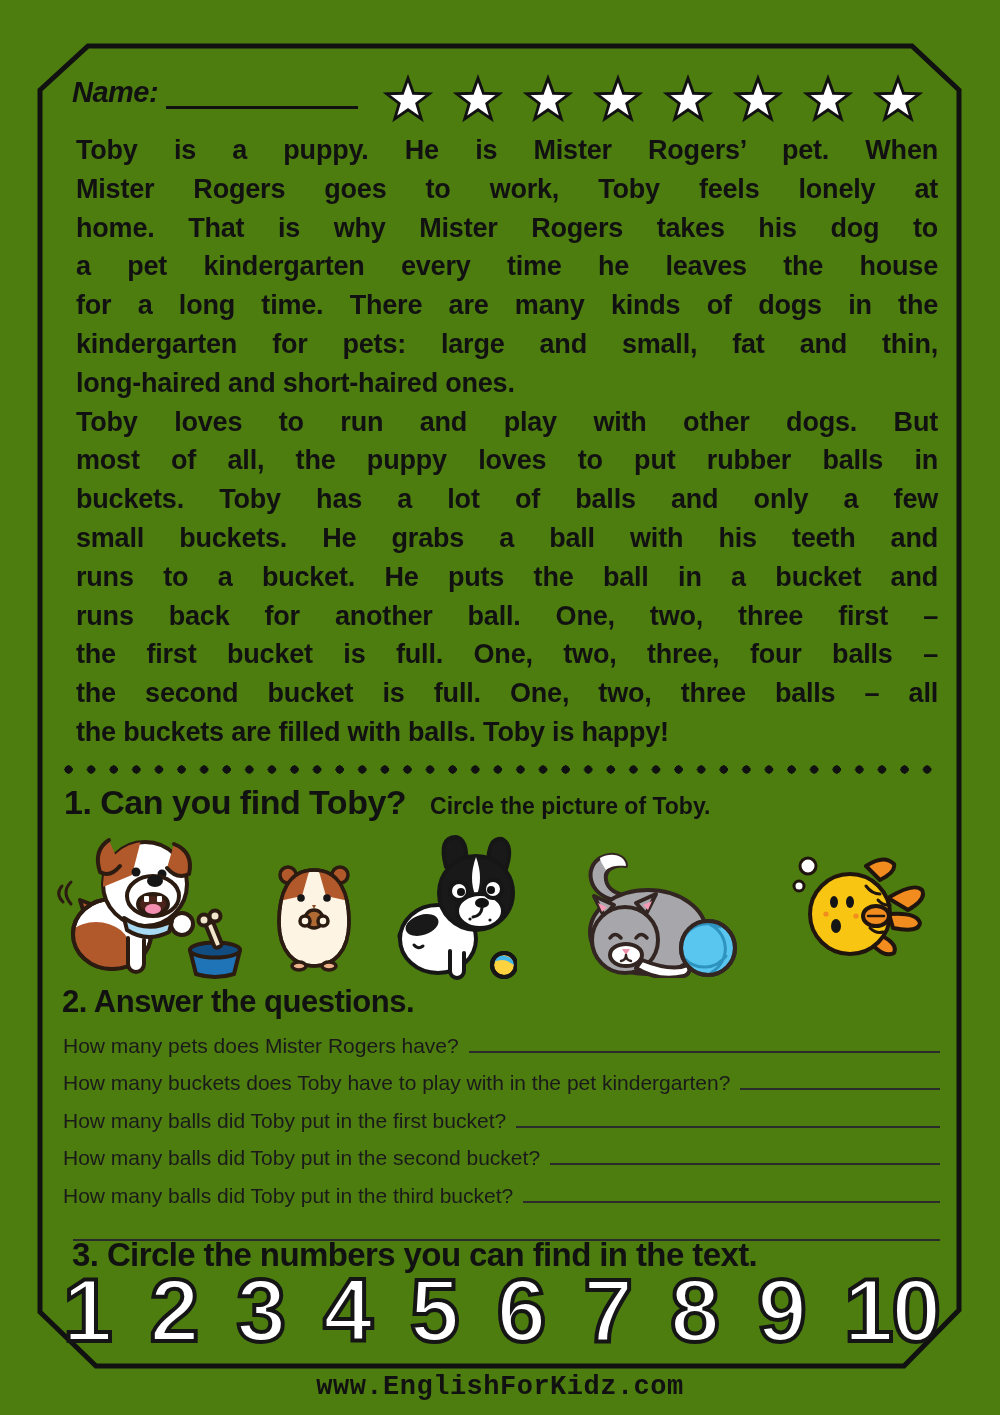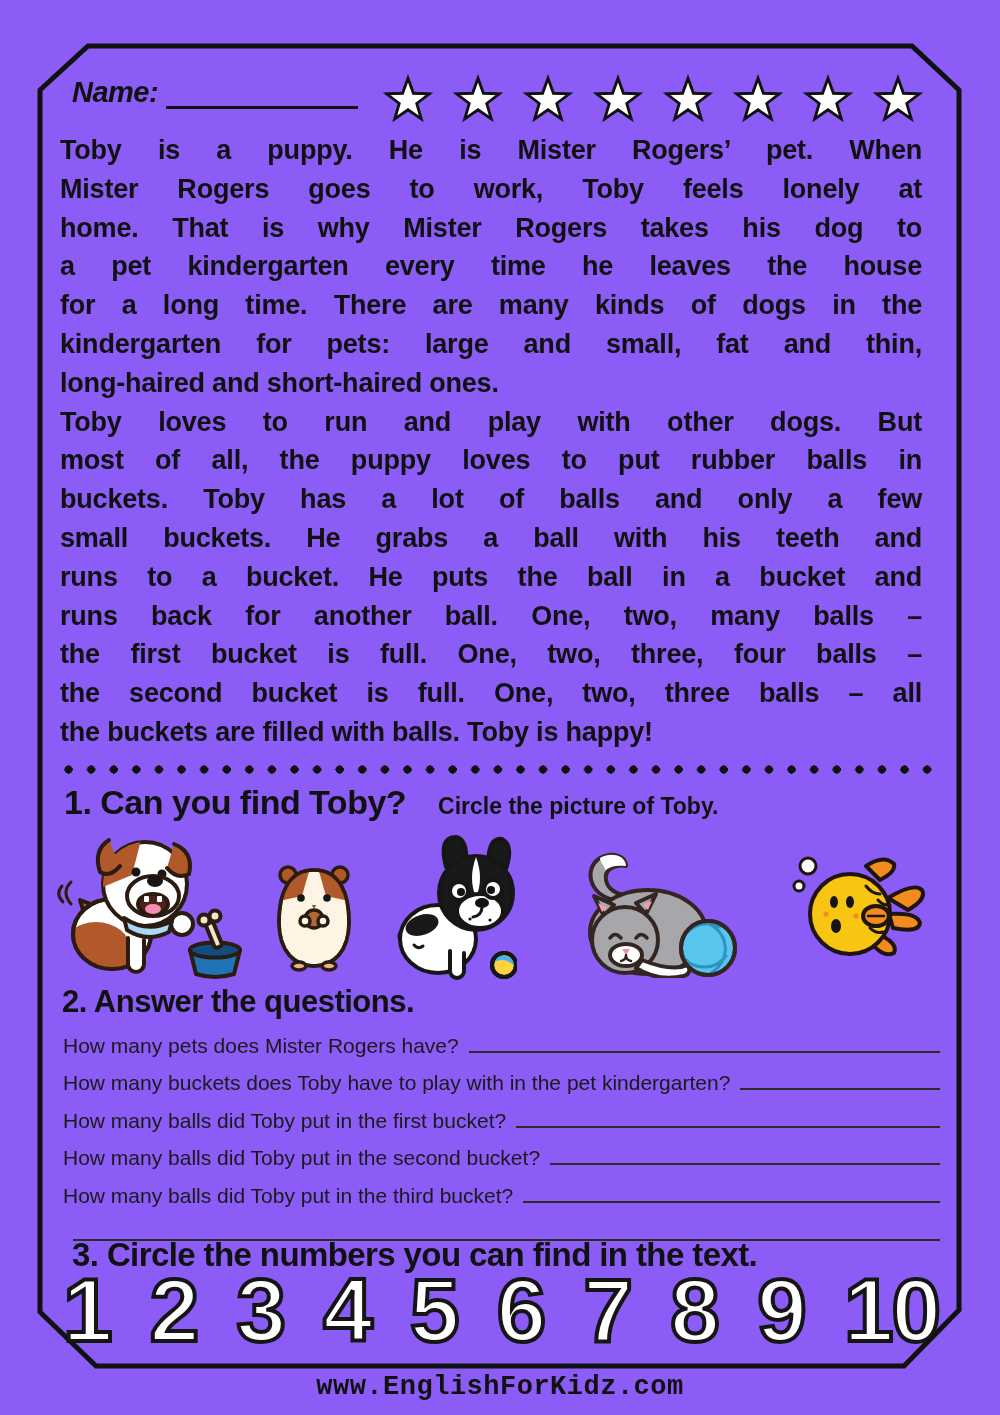--- a/index.html
+++ b/index.html
@@ -1,41 +1,41 @@
 <!DOCTYPE html>
 <html><head>
 <meta charset="utf-8">
 <style>
   html,body{margin:0;padding:0;background:#fff;}
-  .page{position:relative;width:1000px;height:1415px;background:#8b5cf6;overflow:hidden;
+  .page{position:relative;width:1000px;height:1415px;background:#4d7c0f;overflow:hidden;
         font-family:"Liberation Sans",sans-serif;color:#111;}
   .frame-svg{position:absolute;left:0;top:0;}
 
   
   .name-row{position:absolute;left:72px;top:76px;display:flex;align-items:flex-end;}
   .name-label{font-style:italic;font-weight:700;font-size:29px;letter-spacing:-0.5px;}
   .name-line{width:192px;height:28px;border-bottom:3px solid #111;margin-left:8px;}
 
   
   .stars-row{position:absolute;left:383px;top:72px;display:flex;gap:20px;}
   .star svg{display:block;}
 
   
-  .passage{position:absolute;left:60px;top:131px;width:862px;font-weight:700;
+  .passage{position:absolute;left:76px;top:131px;width:862px;font-weight:700;
            font-size:27px;line-height:38.8px;letter-spacing:-0.2px;}
   .pline{text-align:justify;text-align-last:justify;}
   .pline.plast{text-align-last:left;}
 
   
   .divider{position:absolute;left:63px;top:764px;width:876px;height:11px;
            background-image:radial-gradient(circle 4.2px at 5.5px 5.5px,#111 96%,rgba(0,0,0,0) 100%);
            background-size:22.6px 11px;background-repeat:repeat-x;}
 
   
-  .h1-row{position:absolute;left:64px;top:783px;display:flex;align-items:baseline;gap:32px;}
+  .h1-row{position:absolute;left:64px;top:783px;display:flex;align-items:baseline;gap:24px;}
   .h1{font-size:34px;font-weight:700;letter-spacing:-0.5px;}
   .h1-sub{font-size:23px;font-weight:700;}
   .h2{position:absolute;left:62px;top:984px;font-size:31px;font-weight:700;letter-spacing:-0.5px;}
   .h3{position:absolute;left:72px;top:1236px;font-size:33px;font-weight:700;letter-spacing:-0.6px;}
 
   
   .animal{position:absolute;}
   .animal svg{display:block;}
 
   
@@ -124,21 +124,21 @@
       <div class="pline">home. That is why Mister Rogers takes his dog to</div>
       <div class="pline">a pet kindergarten every time he leaves the house</div>
       <div class="pline">for a long time. There are many kinds of dogs in the</div>
       <div class="pline">kindergarten for pets: large and small, fat and thin,</div>
       <div class="pline plast">long-haired and short-haired ones.</div>
       <div class="pline">Toby loves to run and play with other dogs. But</div>
       <div class="pline">most of all, the puppy loves to put rubber balls in</div>
       <div class="pline">buckets. Toby has a lot of balls and only a few</div>
       <div class="pline">small buckets. He grabs a ball with his teeth and</div>
       <div class="pline">runs to a bucket. He puts the ball in a bucket and</div>
-      <div class="pline">runs back for another ball. One, two, many balls –</div>
+      <div class="pline">runs back for another ball. One, two, three first –</div>
       <div class="pline">the first bucket is full. One, two, three, four balls –</div>
       <div class="pline">the second bucket is full. One, two, three balls – all</div>
       <div class="pline plast">the buckets are filled with balls. Toby is happy!</div>
     </div>
 
   <div class="divider"></div>
 
   <div class="h1-row">
     <span class="h1">1. Can you find Toby?</span>
     <span class="h1-sub">Circle the picture of Toby.</span>

